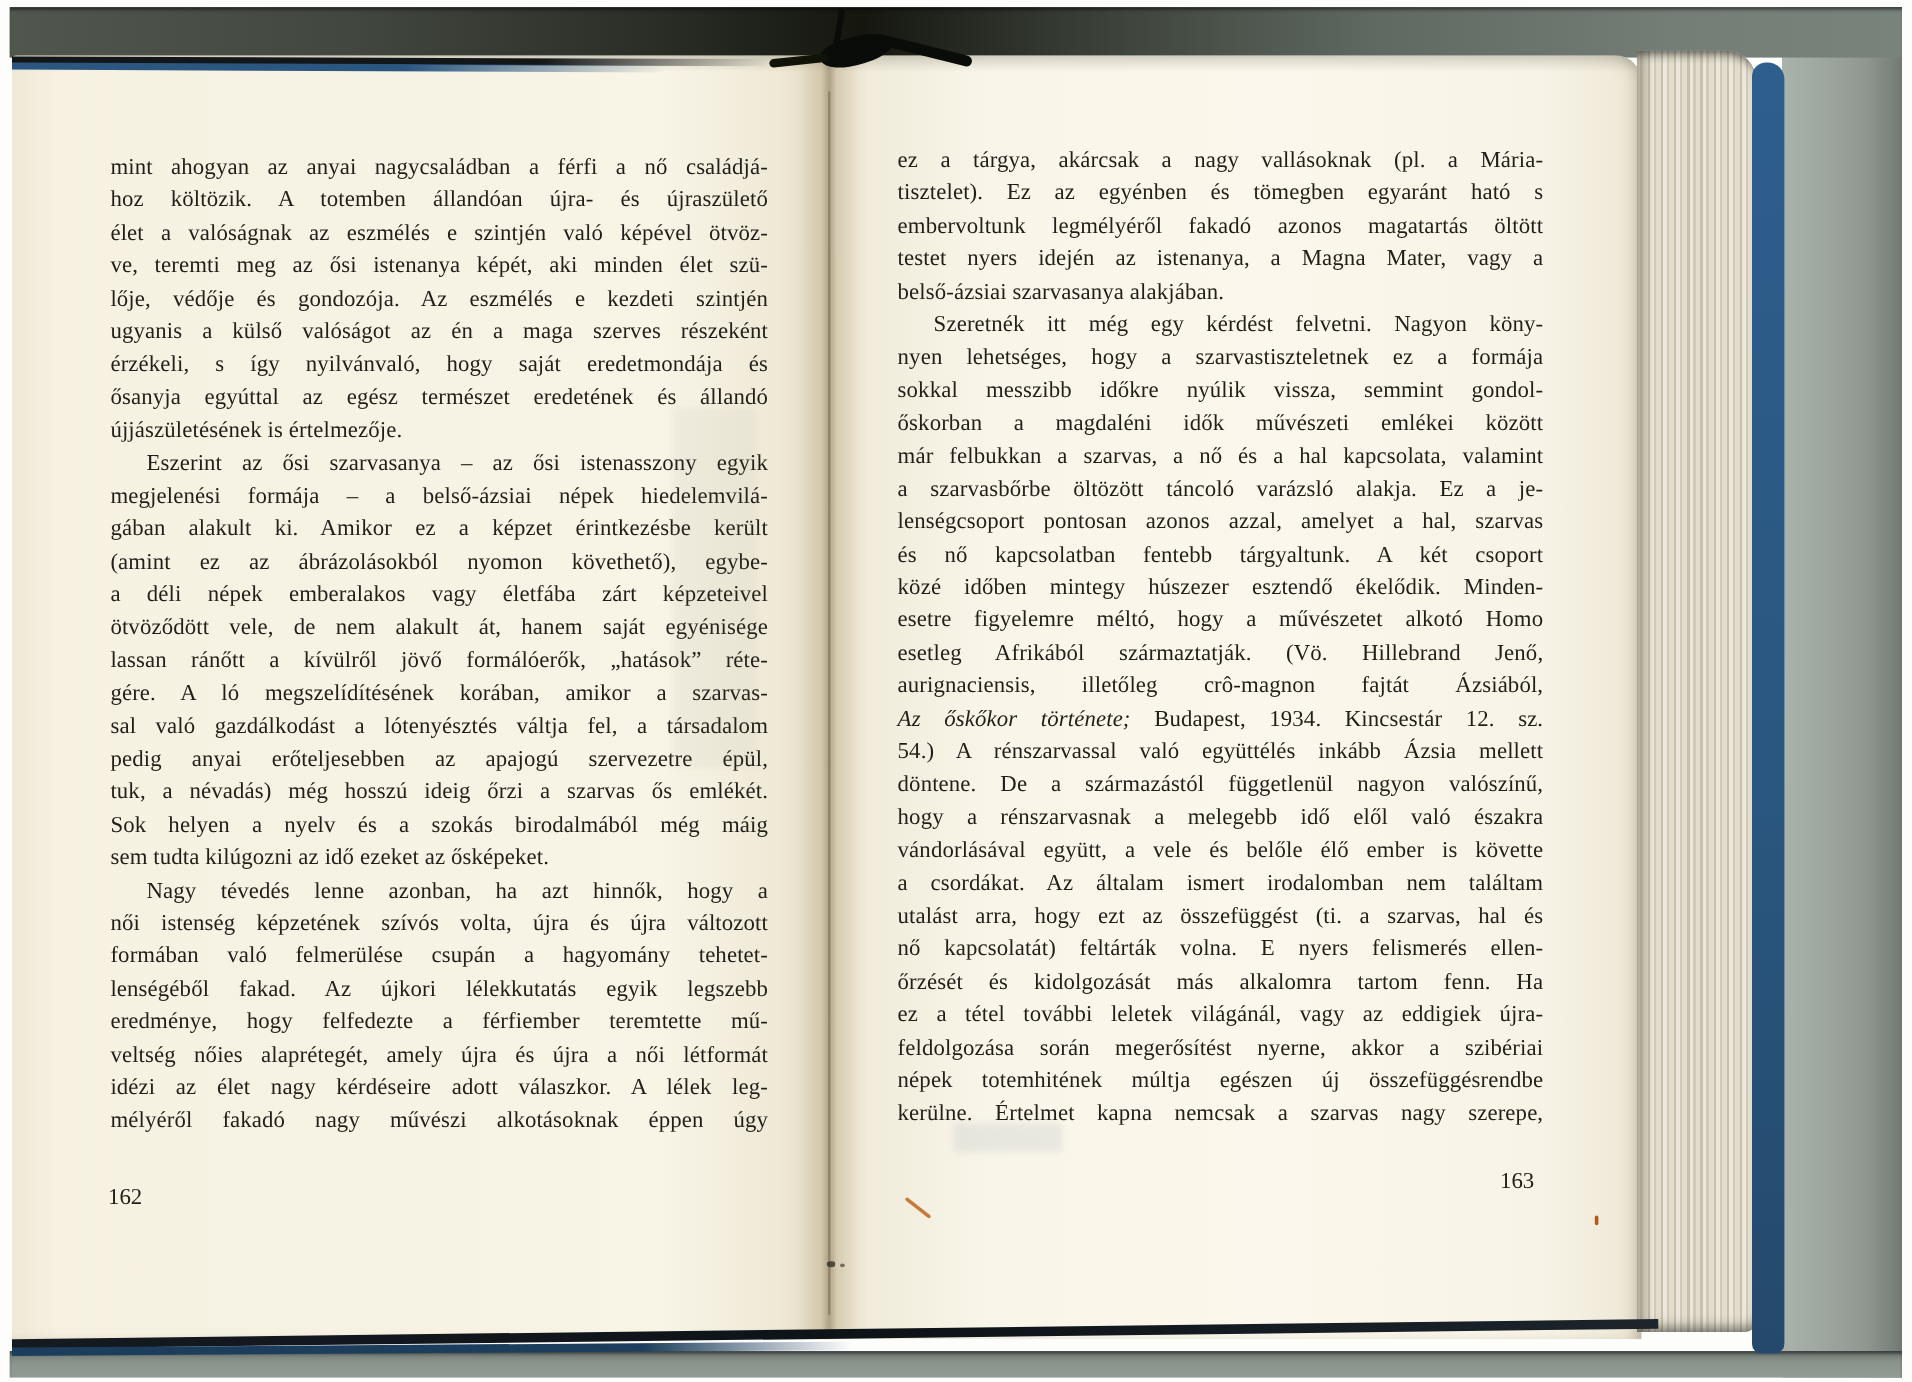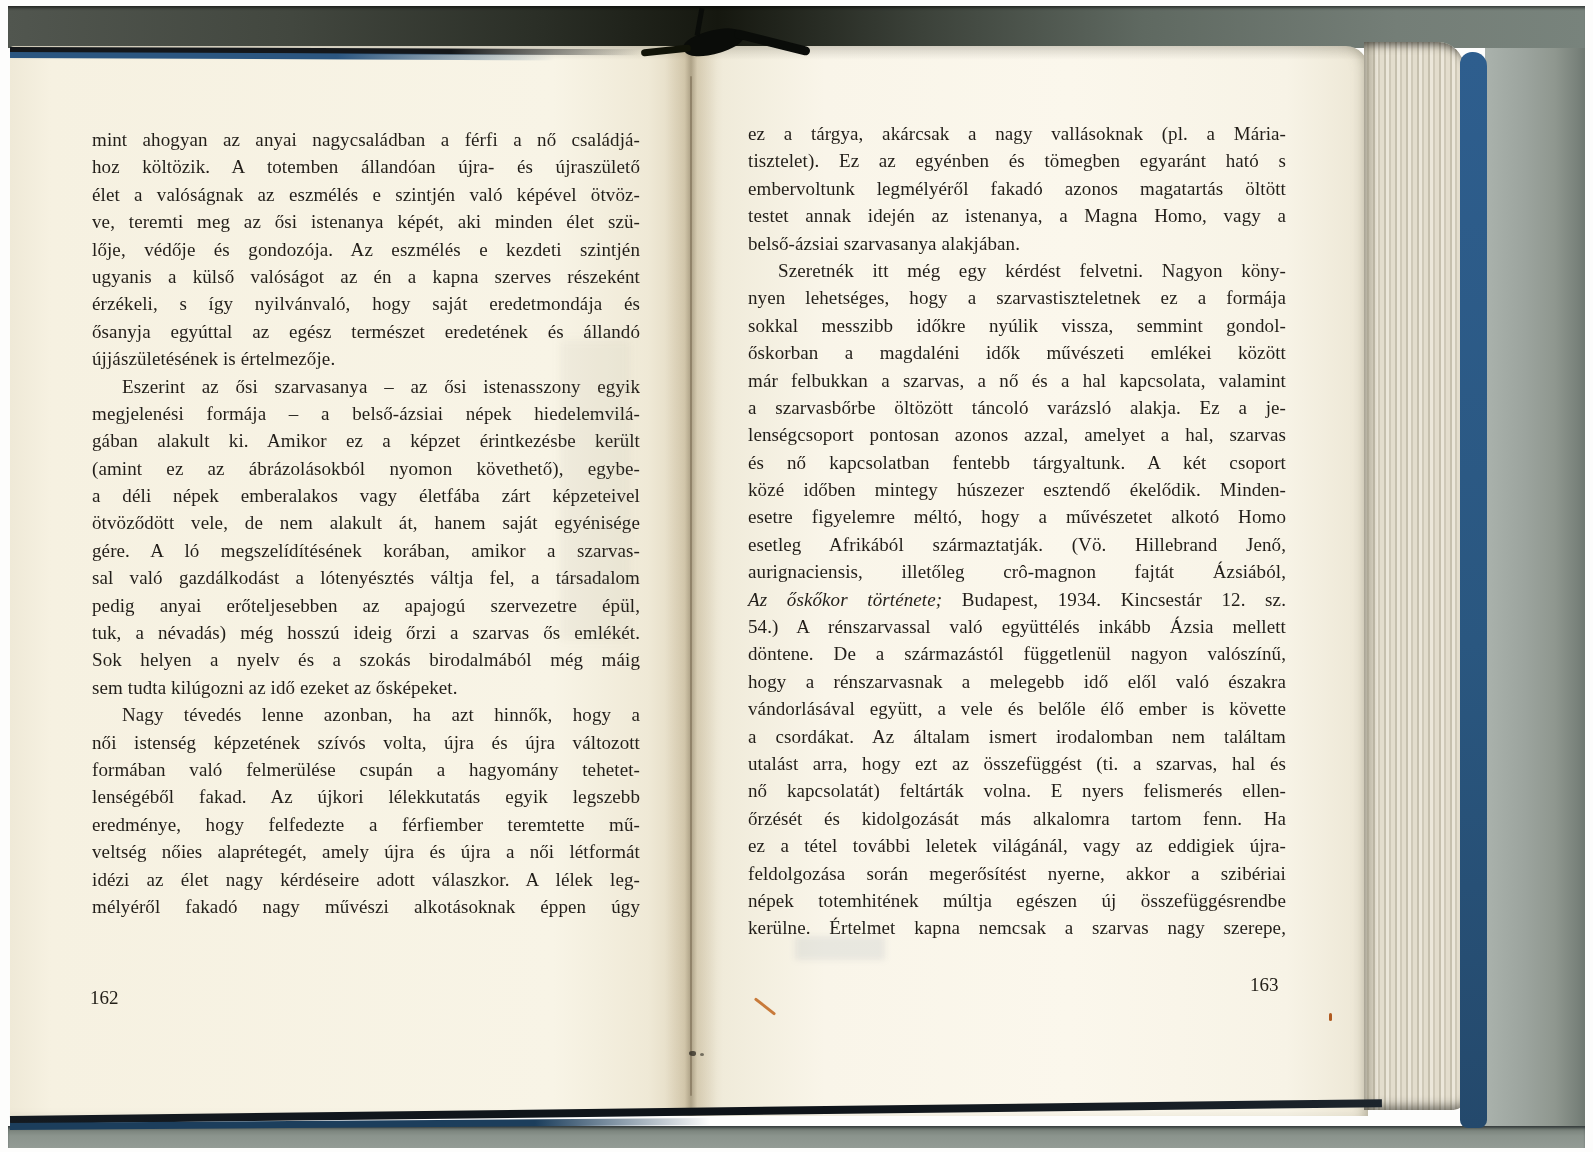--- a/index.html
+++ b/index.html
@@ -137,50 +137,51 @@
   <div class="abs pages">
     <div class="abs gutter"></div>
     <div class="abs gutter-line"></div>
 
     <div class="abs textcol leftcol">
         <div class="line">mint ahogyan az anyai nagycsaládban a férfi a nő családjá-</div>
         <div class="line">hoz költözik. A totemben állandóan újra- és újraszülető</div>
         <div class="line">élet a valóságnak az eszmélés e szintjén való képével ötvöz-</div>
         <div class="line">ve, teremti meg az ősi istenanya képét, aki minden élet szü-</div>
         <div class="line">lője, védője és gondozója. Az eszmélés e kezdeti szintjén</div>
-        <div class="line">ugyanis a külső valóságot az én a kapna szerves részeként</div>
+        <div class="line">ugyanis a külső valóságot az én a maga szerves részeként</div>
         <div class="line">érzékeli, s így nyilvánvaló, hogy saját eredetmondája és</div>
         <div class="line">ősanyja egyúttal az egész természet eredetének és állandó</div>
         <div class="line end">újjászületésének is értelmezője.</div>
         <div class="line ind">Eszerint az ősi szarvasanya – az ősi istenasszony egyik</div>
         <div class="line">megjelenési formája – a belső-ázsiai népek hiedelemvilá-</div>
         <div class="line">gában alakult ki. Amikor ez a képzet érintkezésbe került</div>
         <div class="line">(amint ez az ábrázolásokból nyomon követhető), egybe-</div>
         <div class="line">a déli népek emberalakos vagy életfába zárt képzeteivel</div>
         <div class="line">ötvöződött vele, de nem alakult át, hanem saját egyénisége</div>
+        <div class="line">lassan ránőtt a kívülről jövő formálóerők, „hatások” réte-</div>
         <div class="line">gére. A ló megszelídítésének korában, amikor a szarvas-</div>
         <div class="line">sal való gazdálkodást a lótenyésztés váltja fel, a társadalom</div>
         <div class="line">pedig anyai erőteljesebben az apajogú szervezetre épül,</div>
         <div class="line">tuk, a névadás) még hosszú ideig őrzi a szarvas ős emlékét.</div>
         <div class="line">Sok helyen a nyelv és a szokás birodalmából még máig</div>
         <div class="line end">sem tudta kilúgozni az idő ezeket az ősképeket.</div>
         <div class="line ind">Nagy tévedés lenne azonban, ha azt hinnők, hogy a</div>
         <div class="line">női istenség képzetének szívós volta, újra és újra változott</div>
         <div class="line">formában való felmerülése csupán a hagyomány tehetet-</div>
         <div class="line">lenségéből fakad. Az újkori lélekkutatás egyik legszebb</div>
         <div class="line">eredménye, hogy felfedezte a férfiember teremtette mű-</div>
         <div class="line">veltség nőies alaprétegét, amely újra és újra a női létformát</div>
         <div class="line">idézi az élet nagy kérdéseire adott válaszkor. A lélek leg-</div>
         <div class="line">mélyéről fakadó nagy művészi alkotásoknak éppen úgy</div>
       </div>
     <div class="abs textcol rightcol">
         <div class="line">ez a tárgya, akárcsak a nagy vallásoknak (pl. a Mária-</div>
         <div class="line">tisztelet). Ez az egyénben és tömegben egyaránt ható s</div>
         <div class="line">embervoltunk legmélyéről fakadó azonos magatartás öltött</div>
-        <div class="line">testet annak idején az istenanya, a Magna Homo, vagy a</div>
+        <div class="line">testet nyers idején az istenanya, a Magna Mater, vagy a</div>
         <div class="line end">belső-ázsiai szarvasanya alakjában.</div>
         <div class="line ind">Szeretnék itt még egy kérdést felvetni. Nagyon köny-</div>
         <div class="line">nyen lehetséges, hogy a szarvastiszteletnek ez a formája</div>
         <div class="line">sokkal messzibb időkre nyúlik vissza, semmint gondol-</div>
         <div class="line">őskorban a magdaléni idők művészeti emlékei között</div>
         <div class="line">már felbukkan a szarvas, a nő és a hal kapcsolata, valamint</div>
         <div class="line">a szarvasbőrbe öltözött táncoló varázsló alakja. Ez a je-</div>
         <div class="line">lenségcsoport pontosan azonos azzal, amelyet a hal, szarvas</div>
         <div class="line">és nő kapcsolatban fentebb tárgyaltunk. A két csoport</div>
         <div class="line">közé időben mintegy húszezer esztendő ékelődik. Minden-</div>

